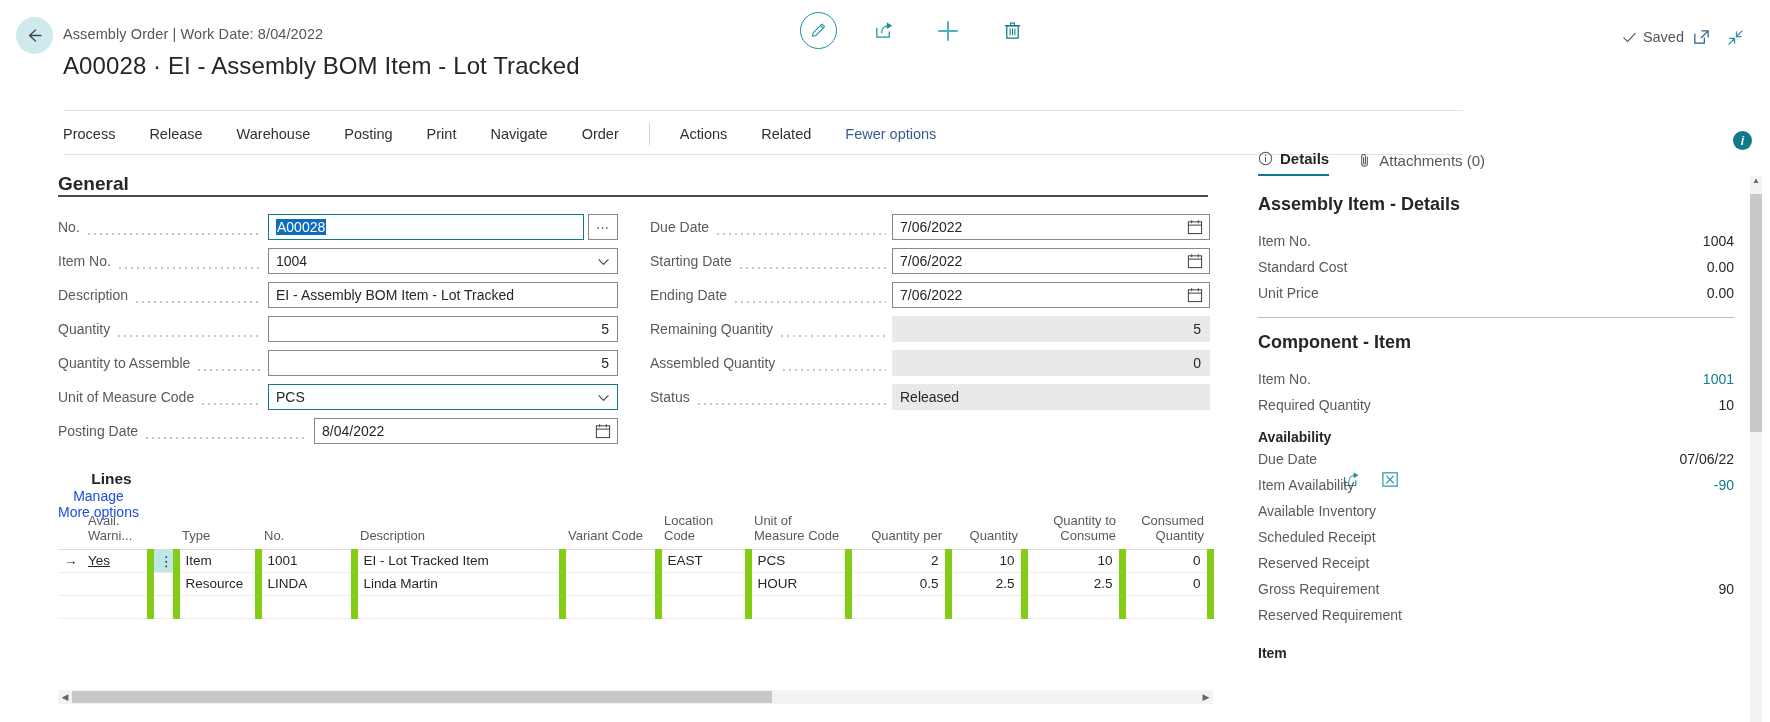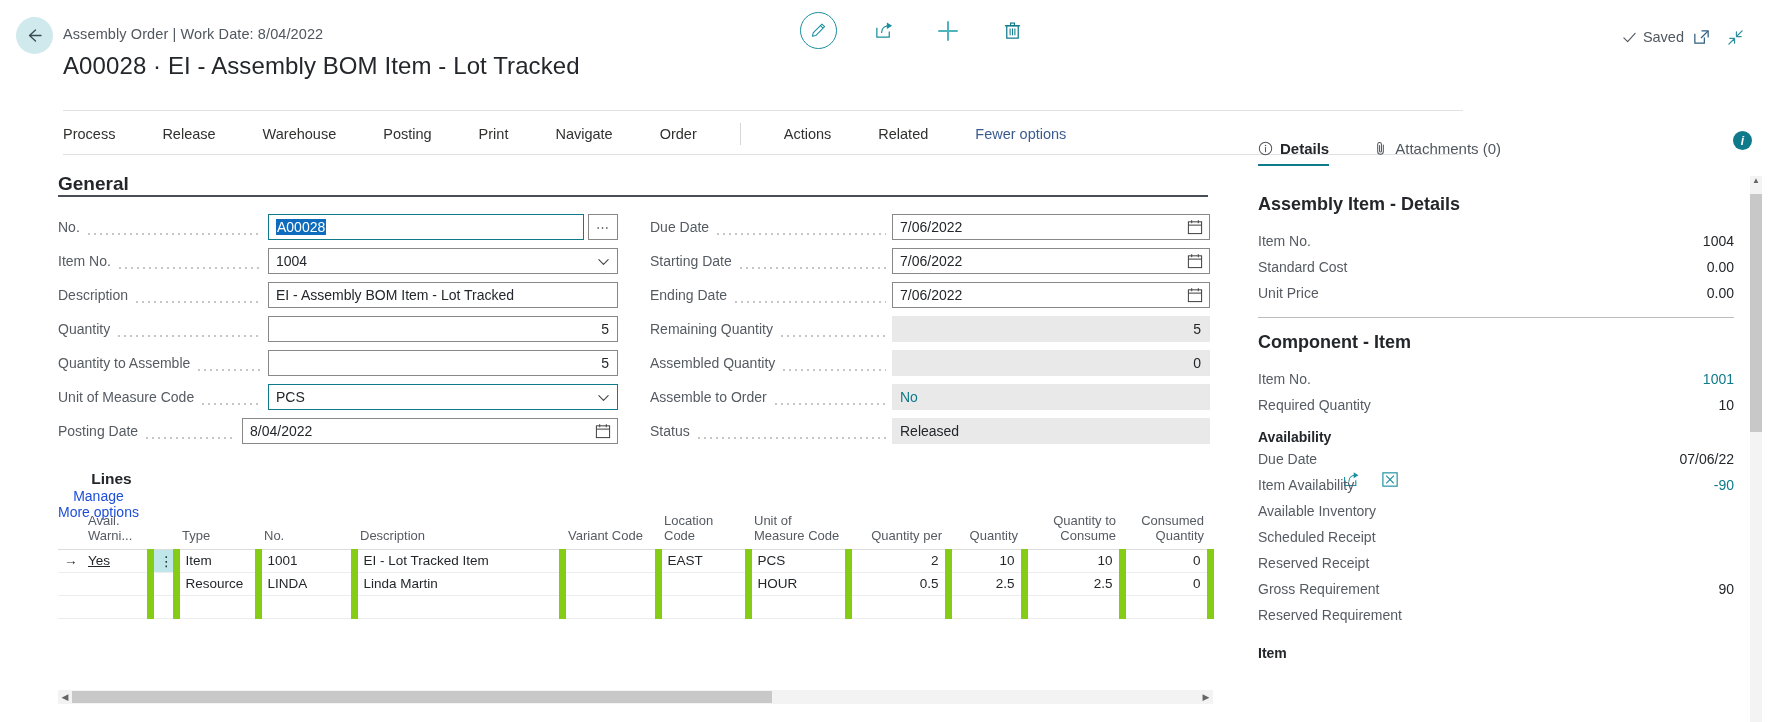--- a/index.html
+++ b/index.html
@@ -42,21 +42,21 @@
     white-space: nowrap;
   }
 
   
   .menubar {
     position: absolute; left: 63px; top: 110px; width: 1400px; height: 1px;
     border-top: 1px solid #e2e2e2;
   }
   .menu {
     position: absolute; left: 63px; top: 114px; height: 40px;
-    display: flex; align-items: center; gap: 13px;
+    display: flex; align-items: center; gap: 0px;
   }
   .menu-item {
     font-size: 14.5px; color: #323130; padding: 0 17px; cursor: pointer; white-space: nowrap;
   }
   .menu-item:first-child { padding-left: 0; }
   .menu-sep { width: 1px; height: 22px; background: #d6d6d6; margin: 0 13px; }
   .menu-item.link { color: #3b5b8f; }
   .menu-under {
     position: absolute; left: 63px; top: 154px; width: 1400px; height: 1px;
     border-top: 1px solid #e2e2e2;
@@ -136,21 +136,21 @@
   .hscroll {
     position: absolute; left: 58px; top: 690px; width: 1155px; height: 14px;
     background: #f3f3f3; display: flex; align-items: center;
   }
   .hscroll .arrow { width: 14px; text-align: center; font-size: 9px; color: #666; cursor: pointer; }
   .hscroll .track { flex: 1; height: 14px; position: relative; }
   .hscroll .thumb { position: absolute; left: 0; top: 1px; width: 700px; height: 12px; background: #c8c8c8; cursor: pointer; }
 
   
   .rpane { position: absolute; left: 1250px; top: 140px; width: 520px; height: 582px; }
-  .rtabs { display: flex; align-items: flex-start; gap: 44px; padding-left: 8px; height: 36px; }
+  .rtabs { display: flex; align-items: flex-end; gap: 28px; padding-left: 8px; height: 36px; }
   .rtab { display: flex; align-items: center; gap: 7px; font-size: 15px; color: #50575e; cursor: pointer; padding-bottom: 7px; }
   .rtab.active { color: #23272b; font-weight: 600; border-bottom: 2.5px solid #0f7a8a; }
   .rbody { position: relative; padding: 4px 36px 0 8px; }
   .rsection-title { font-size: 18px; font-weight: 600; color: #23272b; margin: 14px 0 16px 0; }
   .rrow { display: flex; justify-content: space-between; align-items: center; font-size: 14px; height: 20px; margin-bottom: 6px; }
   .rrow .k { color: #555b62; }
   .rrow .v { color: #23272b; }
   .rrow .v.teal { color: #0f7a8a; }
   .rdiv { border-top: 1px solid #bdbdbd; margin: 14px 0 0 0; }
   .rsub { font-size: 14px; font-weight: 700; color: #23272b; margin: 14px 0 4px 0; }
@@ -313,21 +313,21 @@
             <path d="M2 5 L7 10 L12 5" stroke="#444" stroke-width="1.2" fill="none" stroke-linecap="round" stroke-linejoin="round"></path>
           </svg>
         </div>
       </div>
     </div>
 
     <div class="frow">
       <div class="flabel">Posting Date</div>
       <div class="fdots"></div>
       <div class="fctrl">
-        <div class="inp w-main" style="width:376px;">
+        <div class="inp w-main" style="width:304px;">
           <span>8/04/2022</span>
           <svg class="calicon" width="16" height="16" viewBox="0 0 17 17">
             <rect x="1.5" y="3" width="14" height="12.5" stroke="#444" stroke-width="1.1" fill="none"></rect>
             <path d="M1.5 6.5 L15.5 6.5" stroke="#444" stroke-width="1.1"></path>
             <path d="M5 1.5 L5 4 M12 1.5 L12 4" stroke="#444" stroke-width="1.1" stroke-linecap="round"></path>
           </svg>
         </div>
       </div>
     </div>
   </div>
@@ -392,29 +392,20 @@
     <div class="frow">
       <div class="flabel">Assembled Quantity</div>
       <div class="fdots"></div>
       <div class="fctrl">
         <div class="inp readonly num w-right">
           <span>0</span>
         </div>
       </div>
     </div>
 
-    <div class="frow">
-      <div class="flabel">Assemble to Order</div>
-      <div class="fdots"></div>
-      <div class="fctrl">
-        <div class="inp readonly teal w-right">
-          <span>No</span>
-        </div>
-      </div>
-    </div>
 
     <div class="frow">
       <div class="flabel">Status</div>
       <div class="fdots"></div>
       <div class="fctrl">
         <div class="inp readonly w-right">
           <span>Released</span>
         </div>
       </div>
     </div>

